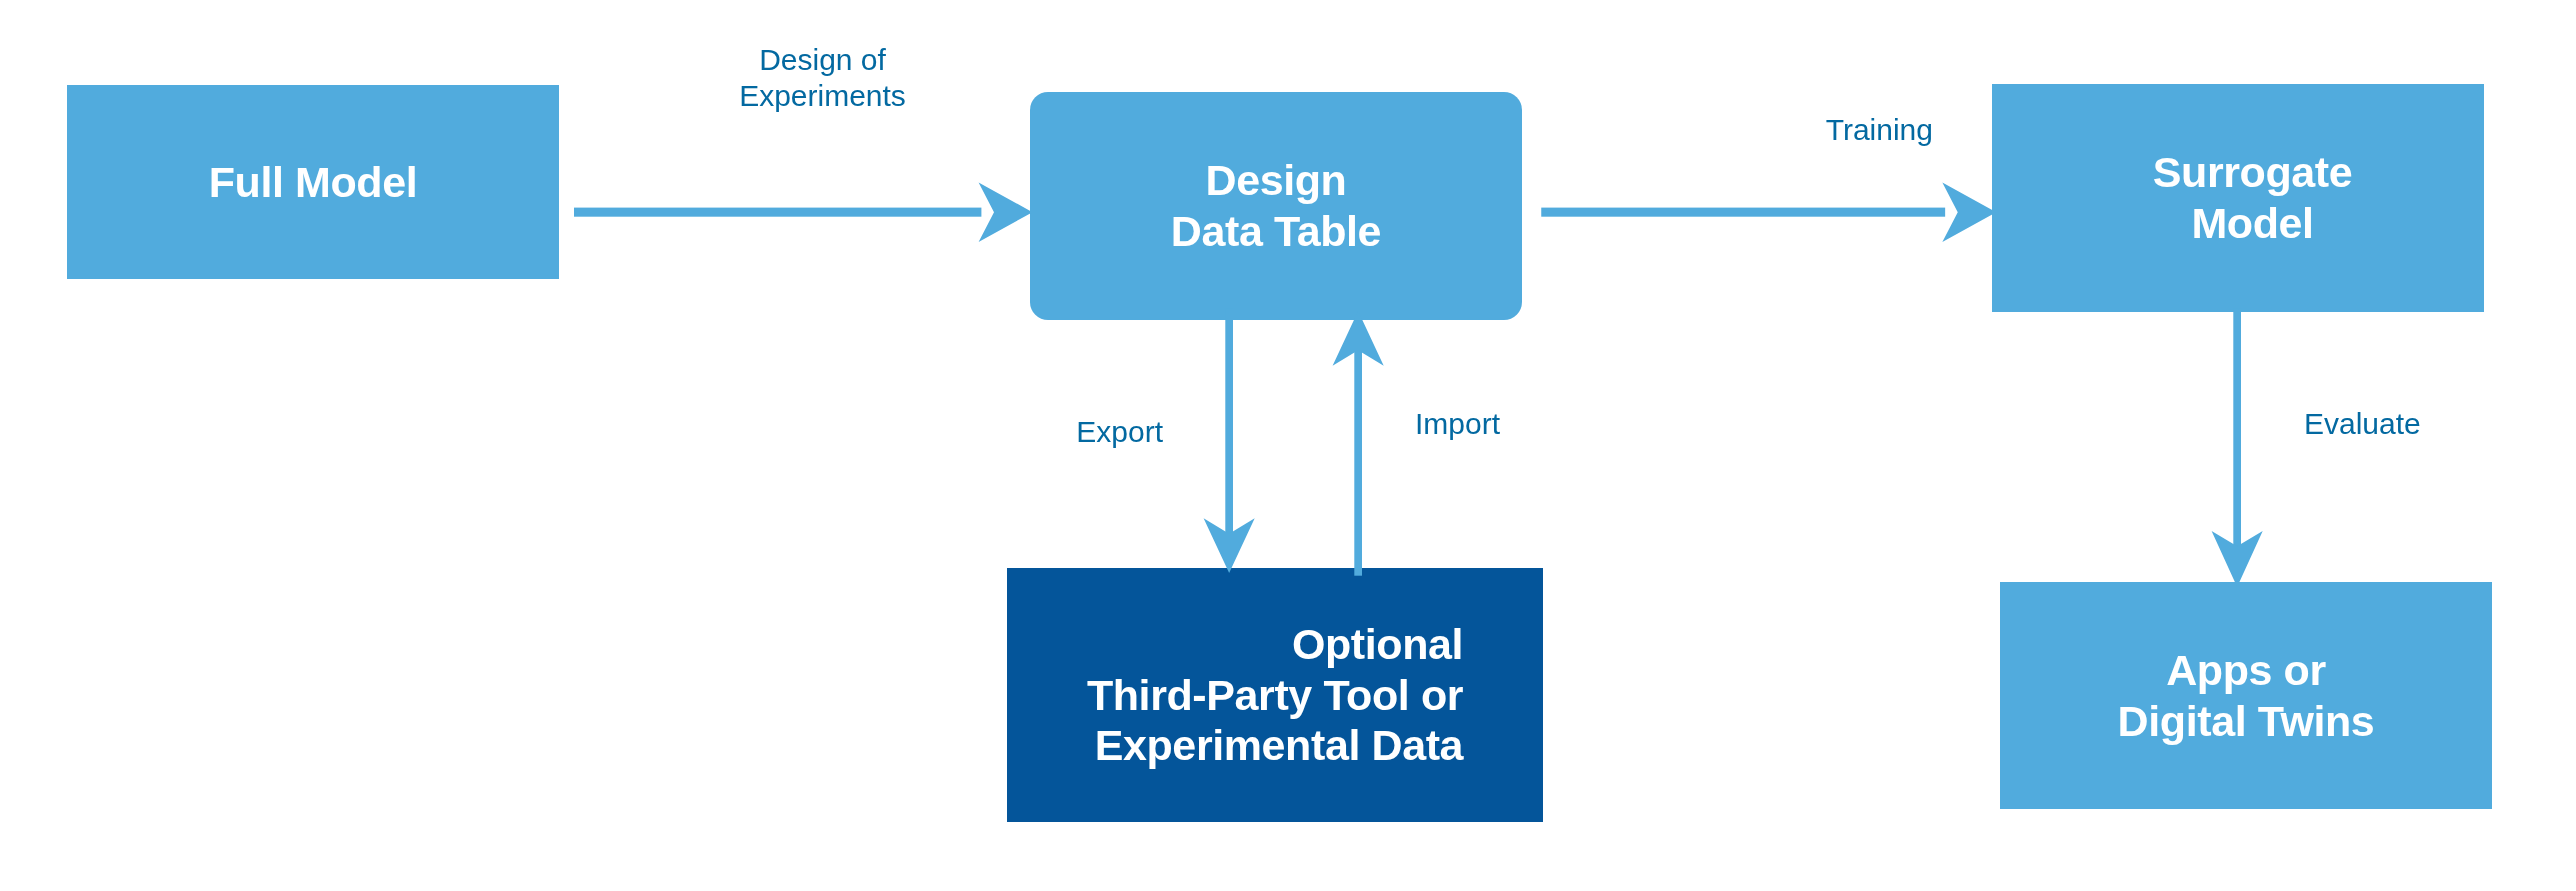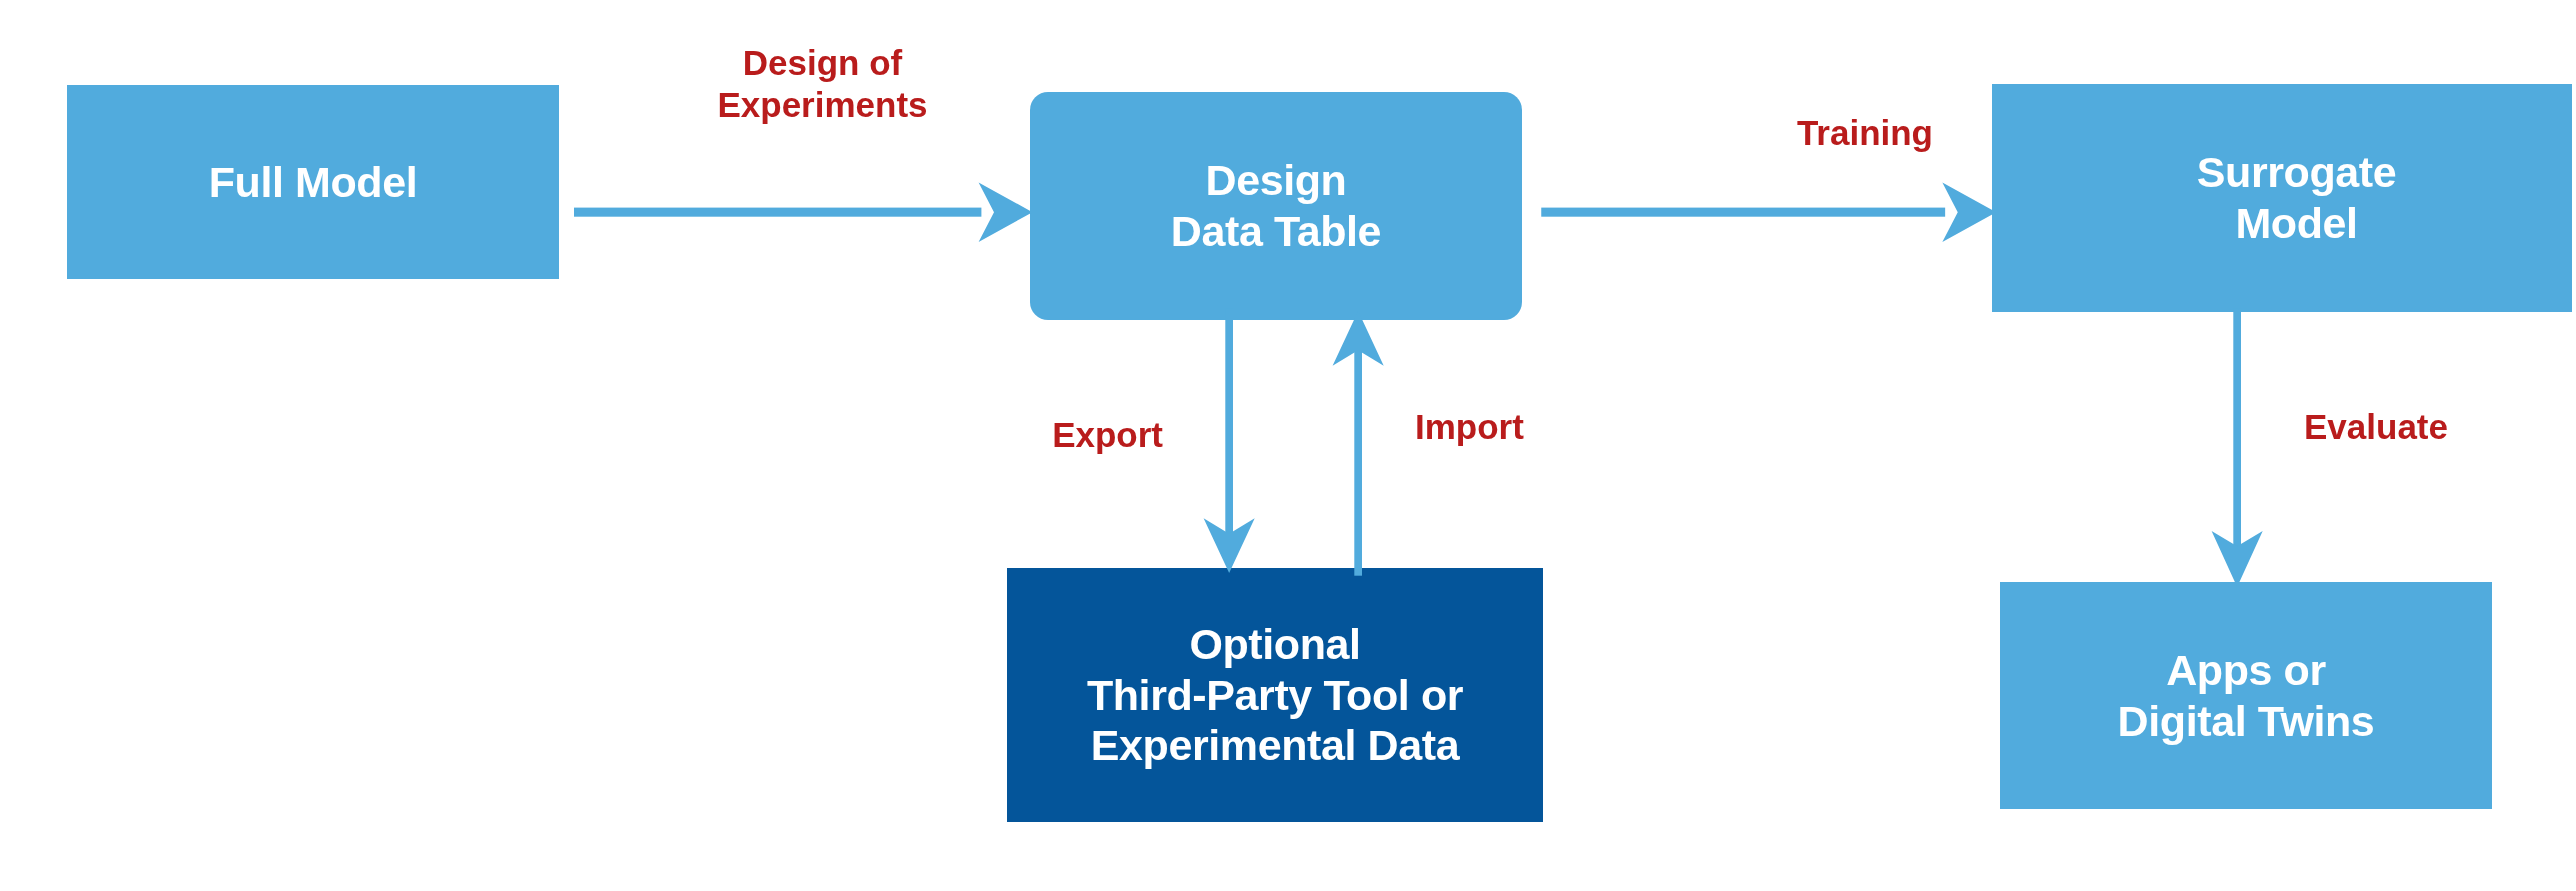--- a/index.html
+++ b/index.html
@@ -29,50 +29,50 @@
     letter-spacing: -0.4px;
     box-sizing: border-box;
     padding: 2.8px 7px;
   }
   .node .node-text {
     display: block;
     white-space: pre-line;
     font-size: 43px;
   }
   .node.light { background: #51abdd; }
-  .node.dark  { background: #04559a; }
+  .node.dark  { background: #04559a; text-align: right; }
 
   
   #node-full-model      { left: 67px;   top: 85px;  width: 492px; height: 194px; }
   #node-design-table    { left: 1030px; top: 92px;  width: 492px; height: 228px; border-radius: 18px; }
-  #node-surrogate-model { left: 1992px; top: 84px;  width: 580px; height: 228px; padding-left: 36px; }
+  #node-surrogate-model { left: 1992px; top: 84px;  width: 492px; height: 228px; padding-left: 36px; }
   #node-third-party     { left: 1007px; top: 568px;  width: 536px; height: 254px; }
   #node-apps            { left: 1992px; top: 582px;  width: 492px; height: 227px; margin-left: 8px; }
 
   
   .edge {
     position: absolute;
     overflow: visible;
   }
   .edge svg { display: block; overflow: visible; }
 
   #edge-doe      { left: 574px;  top: 167px; width: 462px; height: 91px; }
   #edge-training { left: 1541px; top: 167px; width: 459px; height: 91px; }
   #edge-export   { left: 1184px; top: 308px; width: 91px; height: 268px; }
   #edge-import   { left: 1313px; top: 308px; width: 91px; height: 268px; }
   #edge-evaluate { left: 2192px; top: 308px; width: 91px; height: 282px; }
 
   
   .edge-label {
     position: absolute;
-    color: #b91c1c;
-    font-size: 35px;
+    color: #0369a1;
+    font-size: 30px;
     line-height: 1.2;
     white-space: pre-line;
-    font-weight: bold;
+    font-weight: normal;
   }
   #label-doe      { left: 672px;  top: 42px;  width: 301px; text-align: center; }
   #label-training { left: 1639px; top: 112px; width: 294px; text-align: right; }
   #label-export   { left: 981px; top: 406px; width: 182px; text-align: right; margin-top: 8px; }
   #label-import   { left: 1415px; top: 406px; width: 210px; text-align: left; }
   #label-evaluate { left: 2304px; top: 406px; width: 259px; text-align: left; }
 </style>
 </head>
 <body>
 

